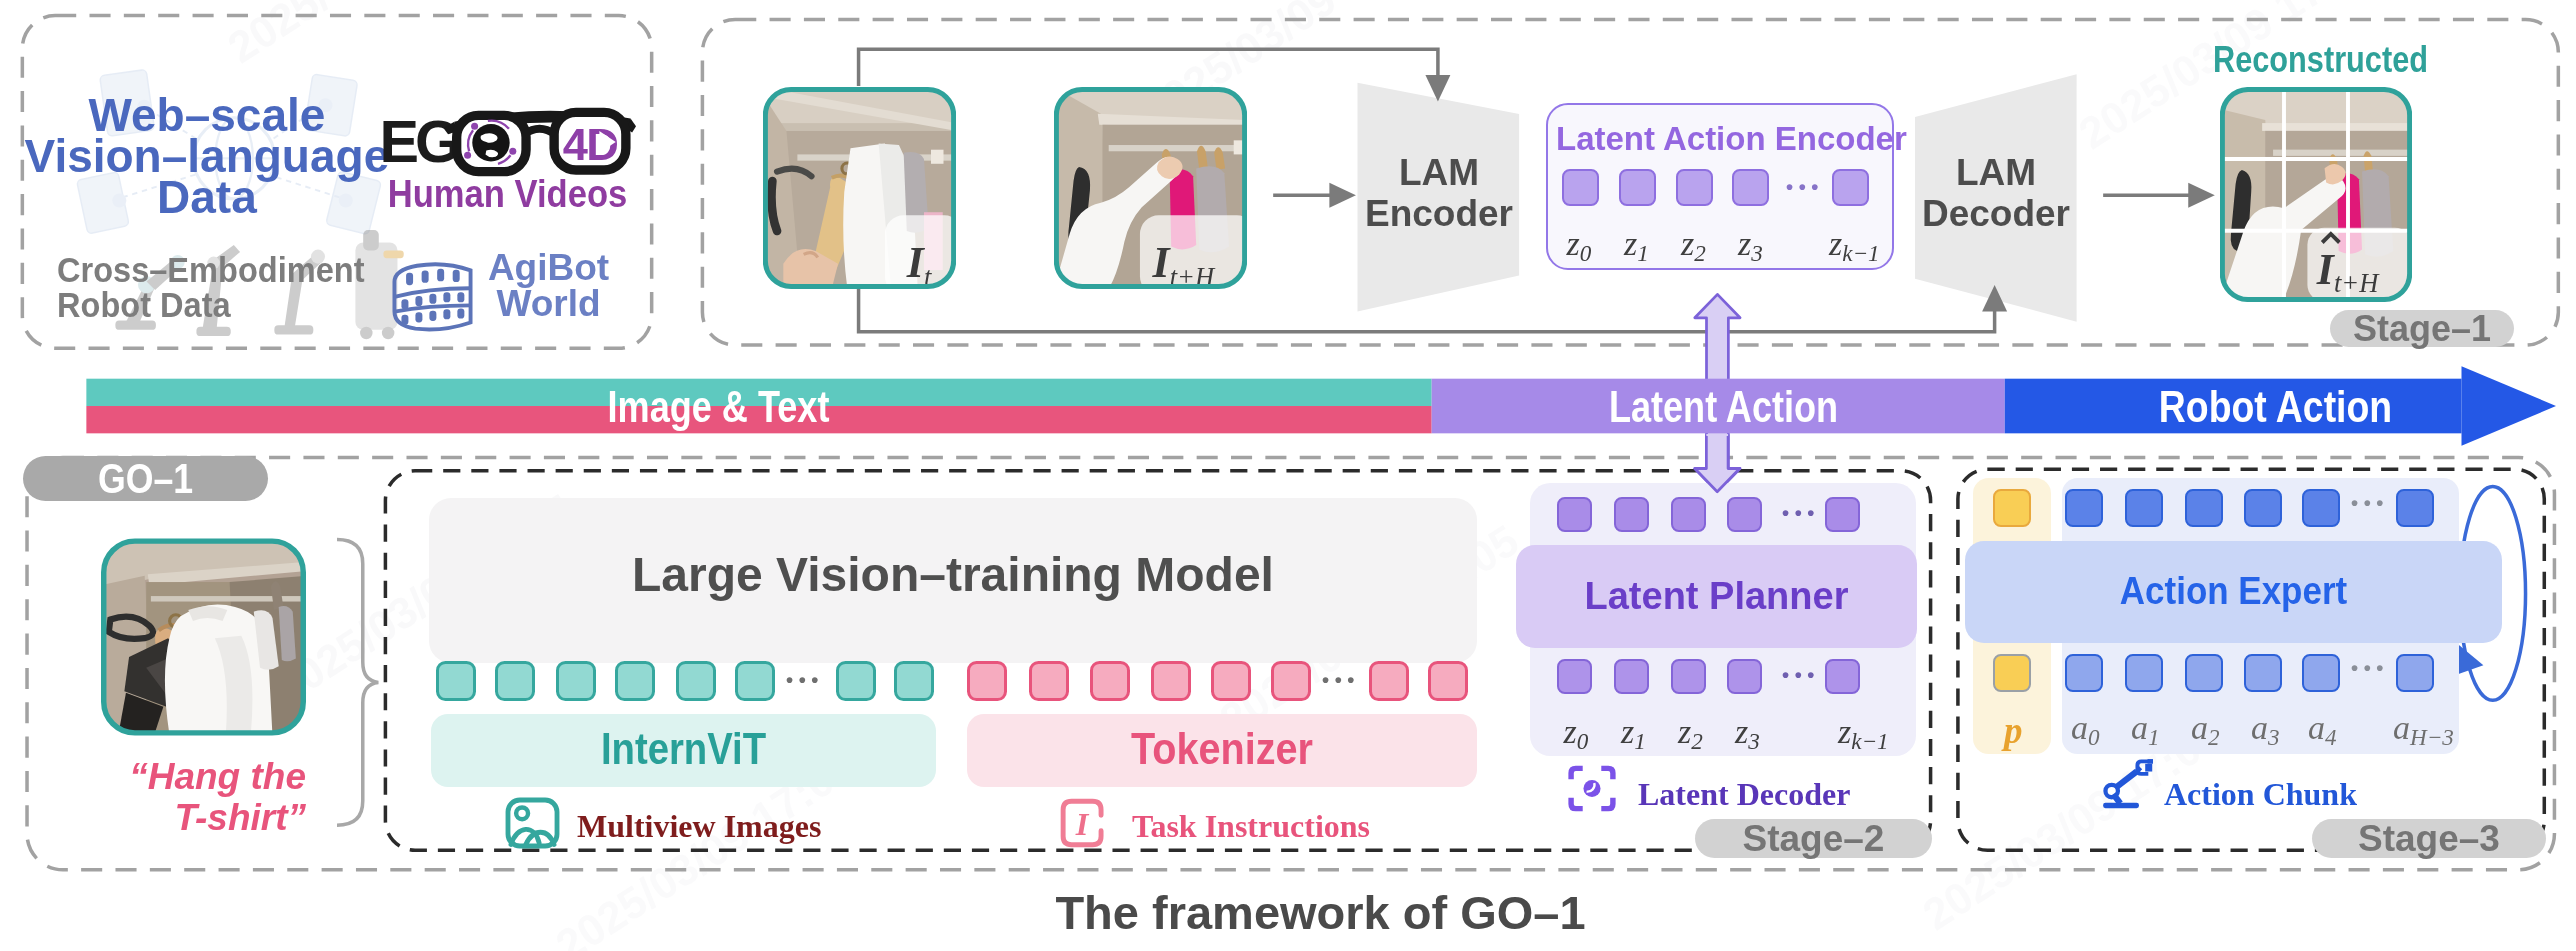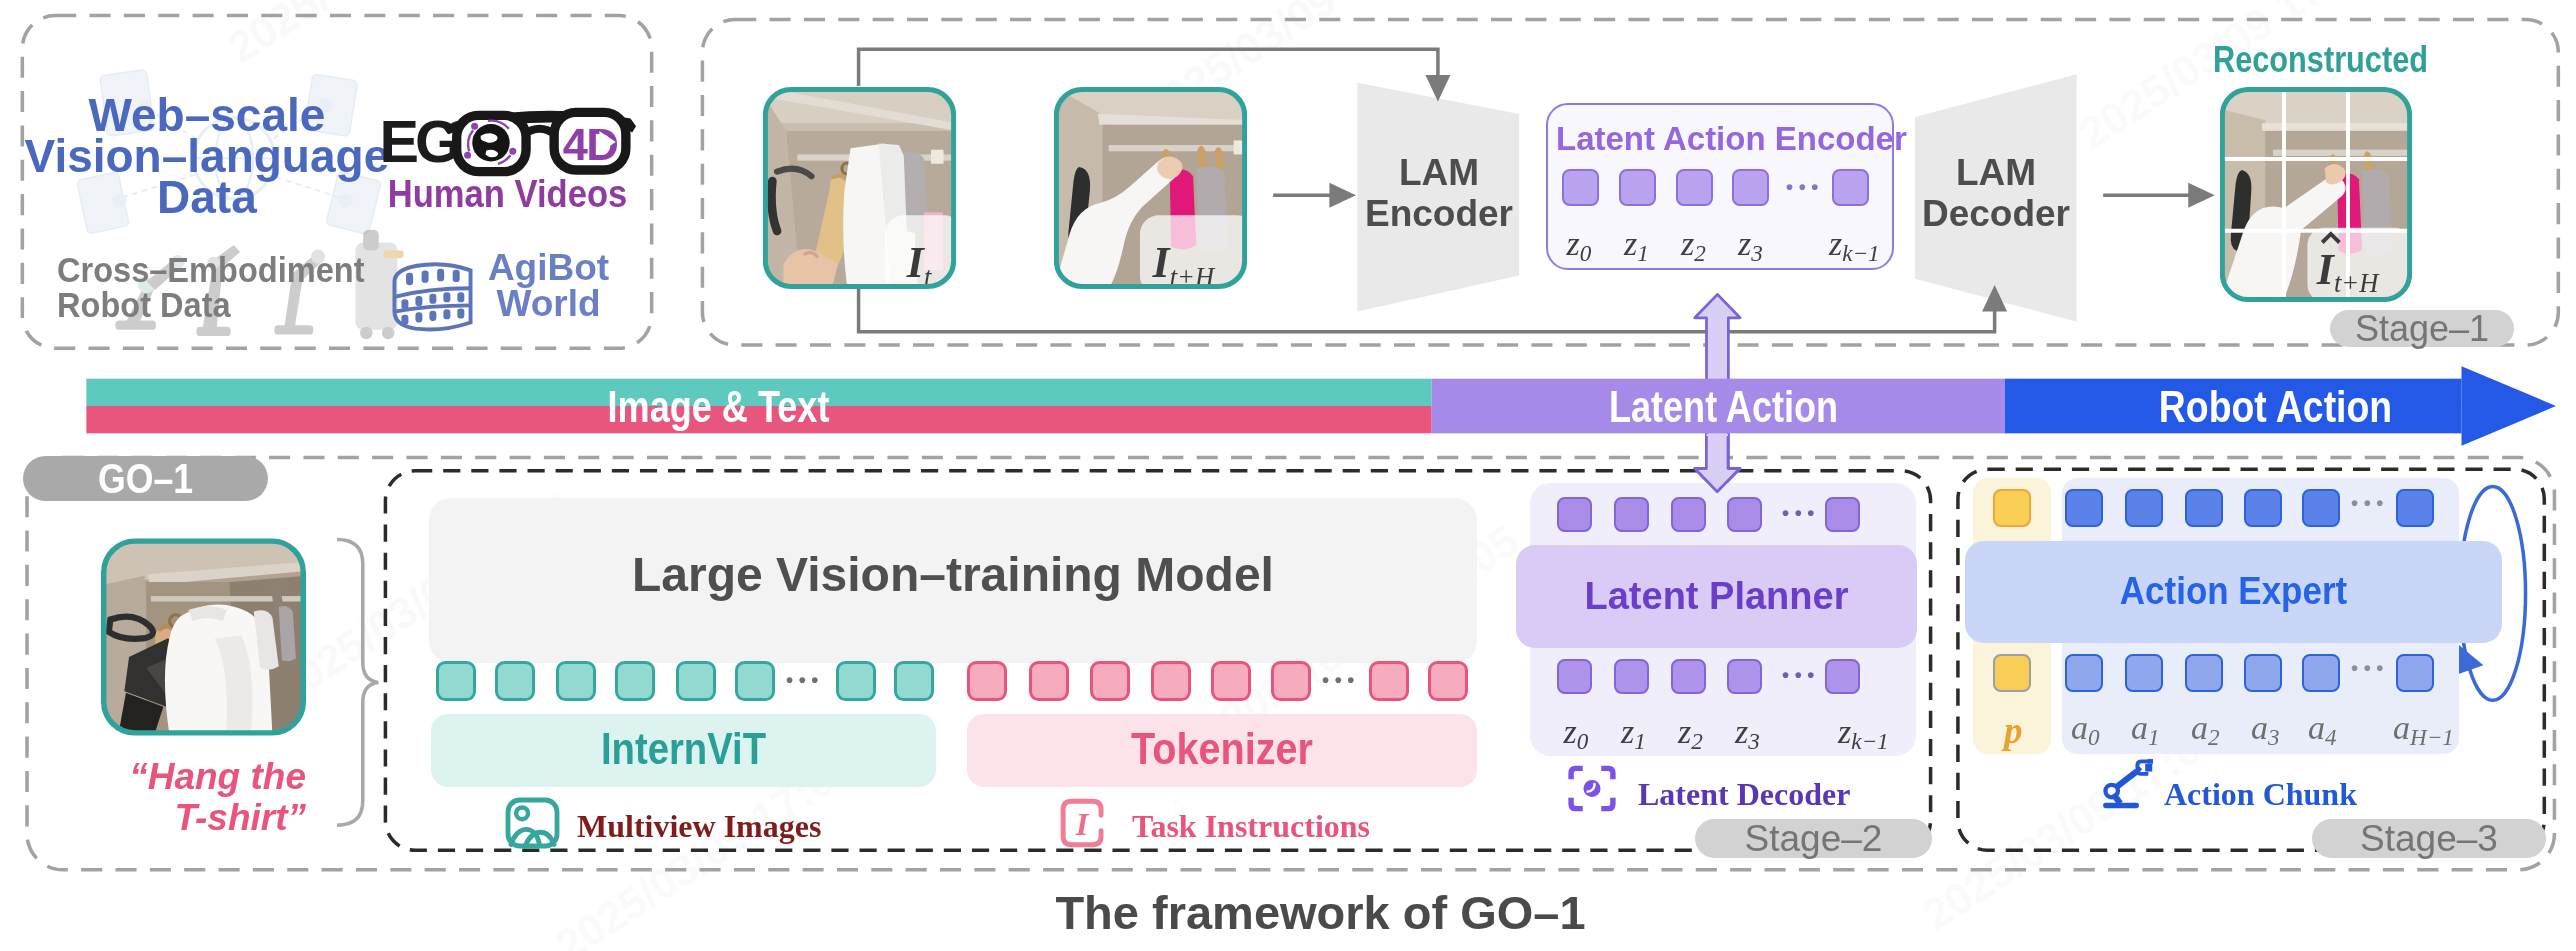--- a/index.html
+++ b/index.html
@@ -1,19 +1,19 @@
 <!DOCTYPE html>
 <html style="font-size:12.5px"><head>
 <meta charset="utf-8">
 <style>
 html,body{margin:0;padding:0;background:#fff}
 #page{position:relative;width:2576px;height:951px;background:#ffffff;font-family:"Liberation Sans",sans-serif;overflow:hidden}
 .abs{position:absolute}
 .pill{position:absolute;background:#a9a9a9;color:#fff;font-weight:bold;text-align:center}
-.stage{position:absolute;background:#d2d2d2;color:#757575;font-weight:normal;text-align:center;font-size:37px;border-radius:20.3px}
+.stage{position:absolute;background:#d2d2d2;color:#757575;font-weight:bold;text-align:center;font-size:37px;border-radius:20.3px}
 .sq{position:absolute;border-radius:7.8px}
 .dots{position:absolute;font-weight:bold;text-align:center;letter-spacing:5.5px;line-height:20.3px}
 .ser{font-family:"Liberation Serif",serif}
 sub{font-size:68%;vertical-align:-22%}
 </style>
 </head>
 <body>
 <div id="page">
 <div class="abs" style="left:219px;top:31px;width:469px;color:rgba(110,110,130,.045);font-size:44px;font-weight:bold;transform:rotate(-33deg);transform-origin:left top">2025/03/09 17:05</div>
 <div class="abs" style="left:1133px;top:94px;width:469px;color:rgba(110,110,130,.04);font-size:44px;font-weight:bold;transform:rotate(-33deg);transform-origin:left top">2025/03/09 17:05</div>
@@ -410,21 +410,21 @@
 <div class="sq" style="left:2302px;top:654px;width:34px;height:34px;background:#8fa7ed;border:2.7px solid #2e62d9"></div>
 <div class="sq" style="left:2396px;top:654px;width:34px;height:34px;background:#8fa7ed;border:2.7px solid #2e62d9"></div>
 <div class="dots" style="left:2348px;top:658px;width:44px;color:#8a8f98;font-size:20.3px">•••</div>
 <div class="abs ser" style="left:2004px;top:709px;color:#e8a22e;font-weight:bold;font-style:italic;font-size:37px">p</div>
 <div class="abs ser" style="left:2071px;top:709px;width:391px;color:#6e6e6e;font-size:34px;font-style:italic">
       <span style="position:absolute;left:0px">a<sub>0</sub></span>
       <span style="position:absolute;left:60px">a<sub>1</sub></span>
       <span style="position:absolute;left:120px">a<sub>2</sub></span>
       <span style="position:absolute;left:180px">a<sub>3</sub></span>
       <span style="position:absolute;left:237px">a<sub>4</sub></span>
-      <span style="position:absolute;left:322px">a<sub>H−1</sub></span>
+      <span style="position:absolute;left:322px">a<sub>H−3</sub></span>
     </div>
 <svg class="abs" style="left:2100px;top:758px" width="53" height="52" viewBox="0 0 68 66">
 <g stroke="#2257d8" fill="none">
 <rect x="4" y="57" width="46" height="7" rx="3" fill="#2257d8" stroke="none"></rect>
 <path d="M 26 58 L 17 46" stroke-width="8"></path>
 <circle cx="15" cy="42" r="8" stroke-width="5.5"></circle>
 <path d="M 21 37 L 47 17" stroke-width="8"></path>
 <path d="M 47 17 L 52 12" stroke-width="6"></path>
 <path d="M 62 4 L 53 4 Q 48 4 48 9 L 48 15 Q 48 20 53 20 L 62 20" stroke-width="5"></path>
 <rect x="58" y="7" width="9" height="10" fill="#2257d8" stroke="none"></rect>

